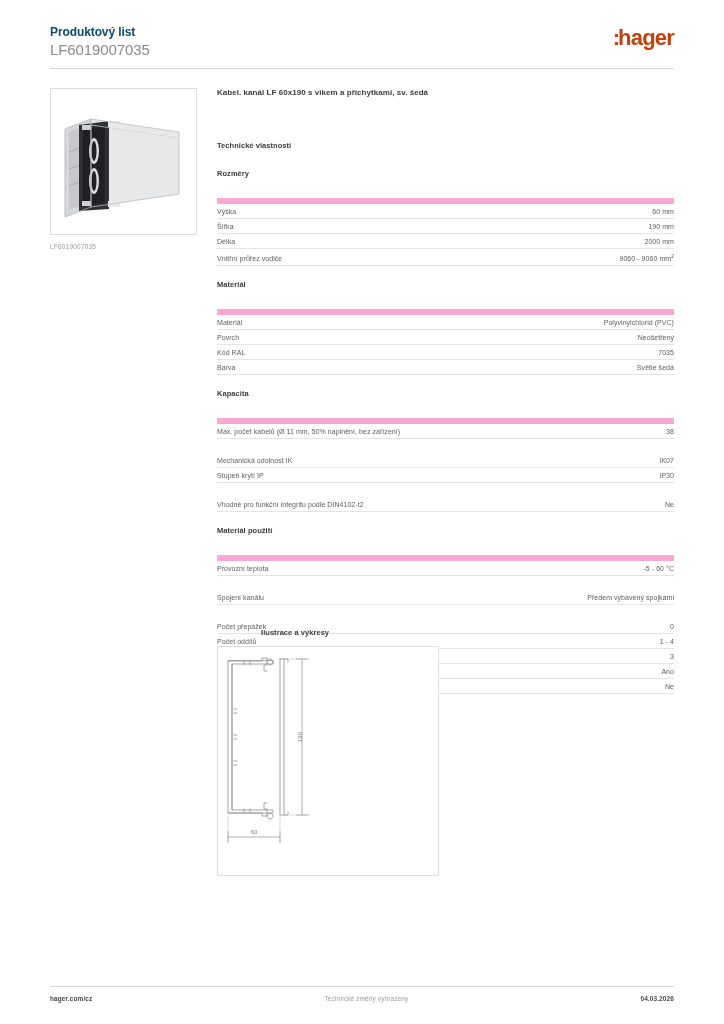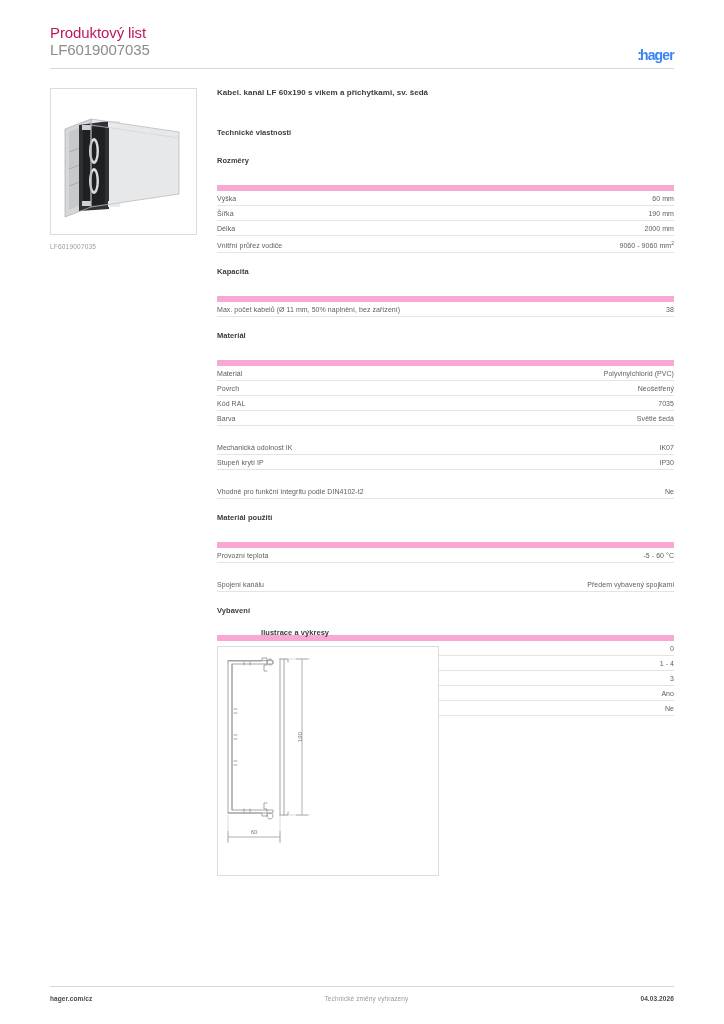--- a/index.html
+++ b/index.html
@@ -8,30 +8,30 @@
     background:#ffffff;
     font-family:"Liberation Sans", sans-serif;
     color:#4a4a4a;
     -webkit-font-smoothing:antialiased;
   }
   .page { position:relative; width:724px; height:1024px; padding:0; }
 
   
   .header { position:absolute; left:50px; top:24px; width:624px; height:46px; }
   .doc-title {
-    font-size:15px; font-weight:normal; color:#be185d;
+    font-size:12px; font-weight:bold; color:#0c4a6e;
     letter-spacing:-0.1px; line-height:17px;
   }
   .doc-subtitle {
     font-size:15px; font-weight:normal; color:#8c8c8c;
     line-height:18px; letter-spacing:-0.1px;
   }
   .logo {
-    position:absolute; right:0; top:19px;
-    font-size:14px; font-weight:bold; color:#3b82f6;
+    position:absolute; right:0; top:2px;
+    font-size:22px; font-weight:bold; color:#c2410c;
     letter-spacing:-0.8px; line-height:24px;
   }
   .logo .colon { letter-spacing:-2px; }
   .header-rule {
     position:absolute; left:50px; top:68px; width:624px;
     height:1px; background:#d8d8d8;
   }
 
   
   .product-col { position:absolute; left:50px; top:88px; width:147px; }
@@ -42,21 +42,21 @@
   }
   .prod-img { position:absolute; left:0; top:0; width:145px; height:145px; }
   .product-caption {
     margin-top:8px; font-size:6.5px; color:#9a9a9a; letter-spacing:0.2px;
   }
 
   
   .spec-col { position:absolute; left:217px; top:88px; width:457px; }
   .product-name {
     font-size:8px; font-weight:bold; color:#3c3c3c;
-    letter-spacing:0.05px; margin-bottom:31px;
+    letter-spacing:0.05px; margin-bottom:44px;
   }
   .tech-heading {
     font-size:7.5px; font-weight:bold; color:#3c3c3c;
     letter-spacing:0.05px; margin-bottom:19px;
   }
   .spec-group { margin-bottom:14px; }
   .group-title {
     font-size:7.5px; font-weight:bold; color:#3c3c3c;
     letter-spacing:0.05px; padding-bottom:20px;
     border-bottom:6px solid #f9a8d4;
@@ -163,46 +163,46 @@
           <div class="spec-row">
             <span class="spec-label">Délka</span>
             <span class="spec-value">2000 mm</span>
           </div>
           <div class="spec-row">
             <span class="spec-label">Vnitřní průřez vodiče</span>
             <span class="spec-value">9060 - 9060 mm<sup>2</sup></span>
           </div>
         </div>
         <div class="spec-group">
+          <div class="group-title">Materiál</div>
+          <div class="spec-row">
+            <span class="spec-label">Materiál</span>
+            <span class="spec-value">Polyvinylchlorid (PVC)</span>
+          </div>
+          <div class="spec-row">
+            <span class="spec-label">Povrch</span>
+            <span class="spec-value">Neošetřený</span>
+          </div>
+          <div class="spec-row">
+            <span class="spec-label">Kód RAL</span>
+            <span class="spec-value">7035</span>
+          </div>
+          <div class="spec-row">
+            <span class="spec-label">Barva</span>
+            <span class="spec-value">Světle šedá</span>
+          </div>
+        </div>
+        <div class="spec-group">
           <div class="group-title">Kapacita</div>
           <div class="spec-row">
             <span class="spec-label">Max. počet kabelů (Ø 11 mm, 50% naplnění, bez zařízení)</span>
             <span class="spec-value">38</span>
           </div>
         </div>
         <div class="spec-group">
-          <div class="group-title">Materiál</div>
-          <div class="spec-row">
-            <span class="spec-label">Materiál</span>
-            <span class="spec-value">Polyvinylchlorid (PVC)</span>
-          </div>
-          <div class="spec-row">
-            <span class="spec-label">Povrch</span>
-            <span class="spec-value">Neošetřený</span>
-          </div>
-          <div class="spec-row">
-            <span class="spec-label">Kód RAL</span>
-            <span class="spec-value">7035</span>
-          </div>
-          <div class="spec-row">
-            <span class="spec-label">Barva</span>
-            <span class="spec-value">Světle šedá</span>
-          </div>
-        </div>
-        <div class="spec-group">
           <div class="spec-row">
             <span class="spec-label">Mechanická odolnost IK</span>
             <span class="spec-value">IK07</span>
           </div>
           <div class="spec-row">
             <span class="spec-label">Stupeň krytí IP</span>
             <span class="spec-value">IP30</span>
           </div>
         </div>
         <div class="spec-group">
@@ -218,21 +218,20 @@
             <span class="spec-value">-5 - 60 °C</span>
           </div>
         </div>
         <div class="spec-group">
           <div class="spec-row">
             <span class="spec-label">Spojení kanálu</span>
             <span class="spec-value">Předem vybavený spojkami</span>
           </div>
         </div>
         <div class="spec-group">
-          <div class="group-title">Vybavení</div>
           <div class="spec-row">
             <span class="spec-label">Počet přepážek</span>
             <span class="spec-value">0</span>
           </div>
           <div class="spec-row">
             <span class="spec-label">Počet oddílů</span>
             <span class="spec-value">1 - 4</span>
           </div>
           <div class="spec-row">
             <span class="spec-label">Počet připojitelných přepážek</span>

